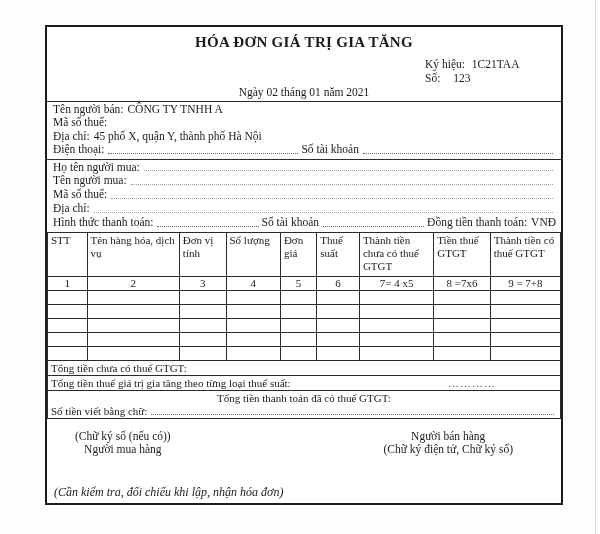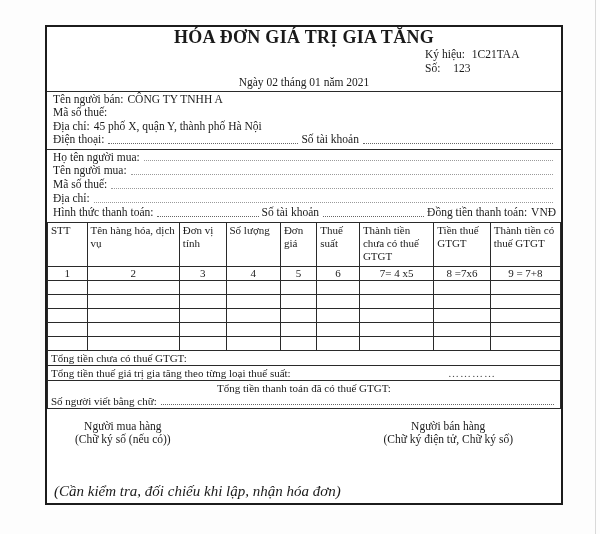--- a/index.html
+++ b/index.html
@@ -10,22 +10,22 @@
     color:#1a1a1a;
     -webkit-font-smoothing:antialiased;
   }
   .page-edge{position:absolute;top:0;right:4px;width:1px;height:100%;background:#d9d9d9;}
 
   .frame{
     position:absolute;left:45px;top:25px;width:518px;height:480px;
     border:2px solid #1c1c1c;background:#fff;box-sizing:border-box;
   }
 
-  .title{text-align:center;font-weight:bold;font-size:18px;letter-spacing:.3px;}
-  .serial{margin-left:378px;margin-top:0;font-size:11.5px;line-height:13.5px;}
+  .title{margin-top:7px;text-align:center;font-weight:bold;font-size:15px;letter-spacing:.3px;}
+  .serial{margin-left:378px;margin-top:7px;font-size:11.5px;line-height:13.5px;}
   .serial .row{white-space:nowrap;}
   .serial .num-val{margin-left:10px;text-align:center;}
   .date{text-align:center;font-size:11.5px;margin-top:1px;margin-bottom:3px;}
 
   .divider{border-top:1px solid #2a2a2a;height:0;margin:0;}
 
   .info{padding:1px 5px 2px 6px;font-size:11.5px;}
   .info .line{display:flex;align-items:flex-end;line-height:13.4px;white-space:nowrap;}
   .buyer .line{line-height:13.8px;}
   .leader{flex:1;border-bottom:1px dotted #666;margin:0 3px 3px 4px;min-width:10px;}
@@ -51,21 +51,21 @@
   table.items td.total{height:14px;line-height:14px;position:relative;}
   table.items td.total .dots{position:absolute;right:64px;top:0;color:#444;letter-spacing:1px;}
   table.items td.total-tall{height:28px;padding:0 3px;margin-left:44px;}
   .total-line-1{text-align:center;line-height:14px;}
   .total-line-2{display:flex;align-items:baseline;line-height:13px;}
 
   .sign-row{display:flex;justify-content:space-between;padding:11px 48px 0 28px;font-size:11.5px;}
   .sign-block{text-align:center;line-height:13.5px;}
 
   .footnote{
-    position:absolute;left:7px;bottom:3px;font-size:15px;font-style:italic;
+    position:absolute;left:7px;bottom:3px;font-size:12px;font-style:italic;
   }
 </style>
 </head>
 <body>
 
 <div class="page-edge"></div>
 
 <div class="frame">
 
   <div class="title">HÓA ĐƠN GIÁ TRỊ GIA TĂNG</div>
@@ -236,32 +236,32 @@
       <tr>
         <td class="total" colspan="9">
           <span>Tổng tiền thuế giá trị gia tăng theo từng loại thuế suất:</span>
           <span class="dots">…………</span>
         </td>
       </tr>
       <tr>
         <td class="total-tall" colspan="9">
           <div class="total-line-1">Tổng tiền thanh toán đã có thuế GTGT:</div>
           <div class="total-line-2">
-            <span class="lbl">Số người viết bằng chữ:</span>
+            <span class="lbl">Số tiền viết bằng chữ:</span>
             <span class="leader"></span>
           </div>
         </td>
       </tr>
     </tfoot>
   </table>
 
   <div class="sign-row">
     <div class="sign-block">
+      <div>(Chữ ký số (nếu có))</div>
       <div>Người mua hàng</div>
-      <div>(Chữ ký số (nếu có))</div>
     </div>
     <div class="sign-block">
       <div>Người bán hàng</div>
       <div>(Chữ ký điện tử, Chữ ký số)</div>
     </div>
   </div>
 
   <div class="footnote">(Cần kiểm tra, đối chiếu khi lập, nhận hóa đơn)</div>
 
 </div>

